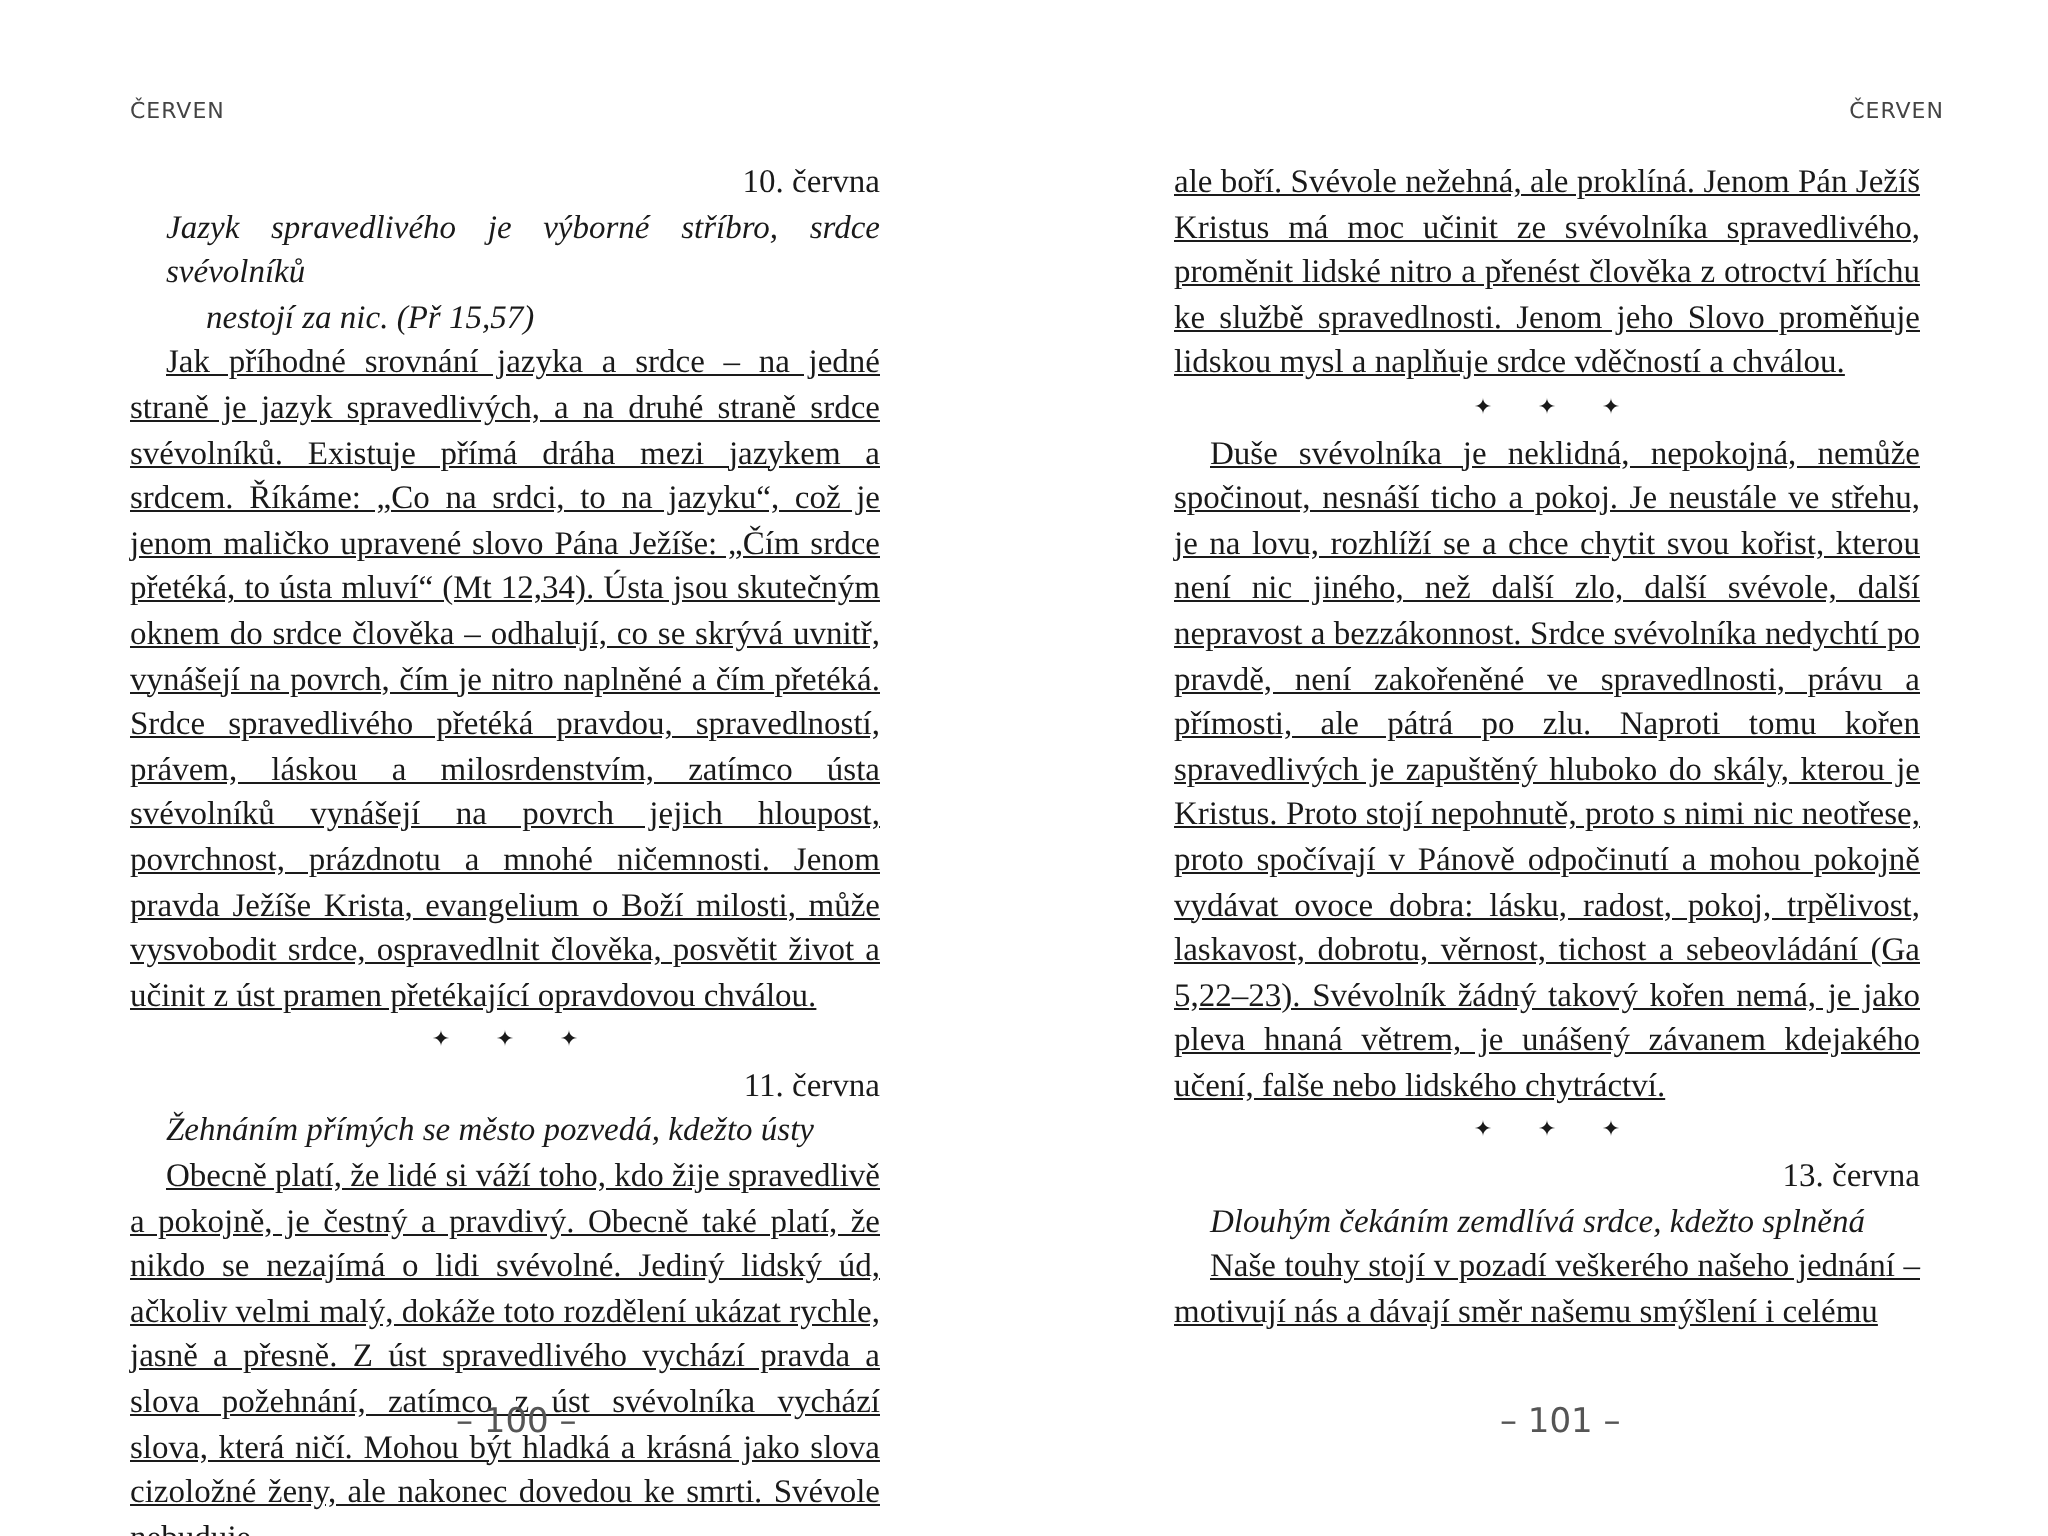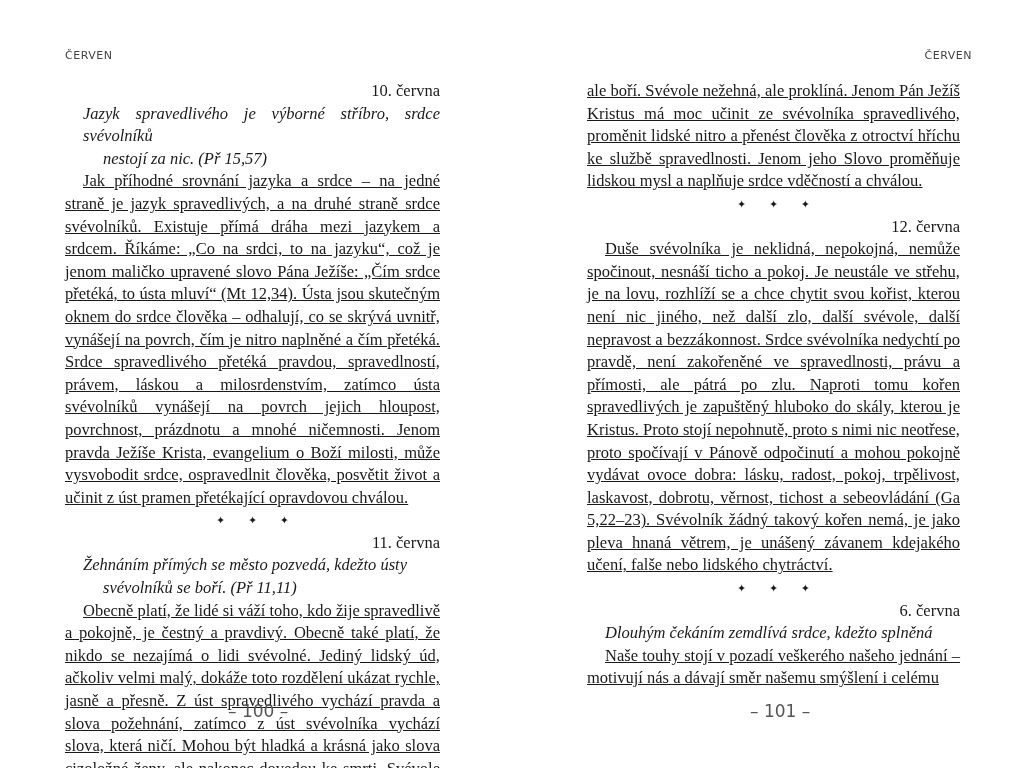--- a/index.html
+++ b/index.html
@@ -33,35 +33,33 @@
     <p class="date">10. června</p>
     <p class="verse">
       <span>Jazyk spravedlivého je výborné stříbro, srdce svévolníků</span>
       <span class="v2">nestojí za nic. (Př 15,57)</span>
     </p>
     <p class="para">Jak příhodné srovnání jazyka a srdce – na jedné straně je jazyk spravedlivých, a na druhé straně srdce svévolníků. Existuje přímá dráha mezi jazykem a srdcem. Říkáme: „Co na srdci, to na jazyku“, což je jenom maličko upravené slovo Pána Ježíše: „Čím srdce přetéká, to ústa mluví“ (Mt 12,34). Ústa jsou skutečným oknem do srdce člověka – odhalují, co se skrývá uvnitř, vynášejí na povrch, čím je nitro naplněné a čím přetéká. Srdce spravedlivého přetéká pravdou, spravedlností, právem, láskou a milosrdenstvím, zatímco ústa svévolníků vynášejí na povrch jejich hloupost, povrchnost, prázdnotu a mnohé ničemnosti. Jenom pravda Ježíše Krista, evangelium o Boží milosti, může vysvobodit srdce, ospravedlnit člověka, posvětit život a učinit z úst pramen přetékající opravdovou chválou.</p>
     <p class="sep">✦ ✦ ✦</p>
     <p class="date">11. června</p>
     <p class="verse">
       <span>Žehnáním přímých se město pozvedá, kdežto ústy</span>
-      <span class="v2">svévolníků se boří. (Př 11,11)</span>
     </p>
     <p class="para">Obecně platí, že lidé si váží toho, kdo žije spravedlivě a pokojně, je čestný a pravdivý. Obecně také platí, že nikdo se nezajímá o lidi svévolné. Jediný lidský úd, ačkoliv velmi malý, dokáže toto rozdělení ukázat rychle, jasně a přesně. Z úst spravedlivého vychází pravda a slova požehnání, zatímco z úst svévolníka vychází slova, která ničí. Mohou být hladká a krásná jako slova cizoložné ženy, ale nakonec dovedou ke smrti. Svévole nebuduje,</p>
   </div>
   <div class="folio">– 100 –</div>
 </div>
 
 <div class="page right">
   <div class="running-head">ČERVEN</div>
   <div class="text">
     <p class="para noindent">ale boří. Svévole nežehná, ale proklíná. Jenom Pán Ježíš Kristus má moc učinit ze svévolníka spravedlivého, proměnit lidské nitro a přenést člověka z otroctví hříchu ke službě spravedlnosti. Jenom jeho Slovo proměňuje lidskou mysl a naplňuje srdce vděčností a chválou.</p>
     <p class="sep">✦ ✦ ✦</p>
-    <p class="date">12. června</p>
     <p class="para">Duše svévolníka je neklidná, nepokojná, nemůže spočinout, nesnáší ticho a pokoj. Je neustále ve střehu, je na lovu, rozhlíží se a chce chytit svou kořist, kterou není nic jiného, než další zlo, další svévole, další nepravost a bezzákonnost. Srdce svévolníka nedychtí po pravdě, není zakořeněné ve spravedlnosti, právu a přímosti, ale pátrá po zlu. Naproti tomu kořen spravedlivých je zapuštěný hluboko do skály, kterou je Kristus. Proto stojí nepohnutě, proto s nimi nic neotřese, proto spočívají v Pánově odpočinutí a mohou pokojně vydávat ovoce dobra: lásku, radost, pokoj, trpělivost, laskavost, dobrotu, věrnost, tichost a sebeovládání (Ga 5,22–23). Svévolník žádný takový kořen nemá, je jako pleva hnaná větrem, je unášený závanem kdejakého učení, falše nebo lidského chytráctví.</p>
     <p class="sep">✦ ✦ ✦</p>
-    <p class="date">6. června</p>
+    <p class="date">13. června</p>
     <p class="verse">
       <span>Dlouhým čekáním zemdlívá srdce, kdežto splněná</span>
     </p>
     <p class="para">Naše touhy stojí v pozadí veškerého našeho jednání – motivují nás a dávají směr našemu smýšlení i celému</p>
   </div>
   <div class="folio">– 101 –</div>
 </div>
 
 </body></html>

